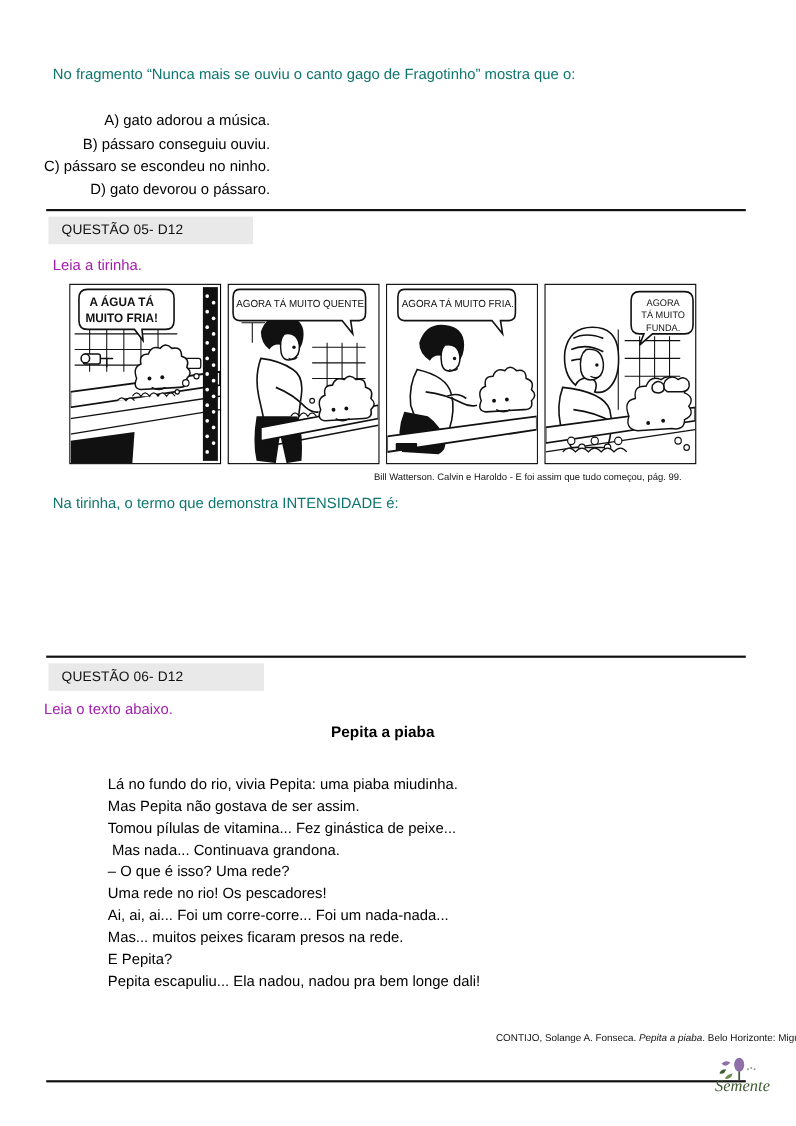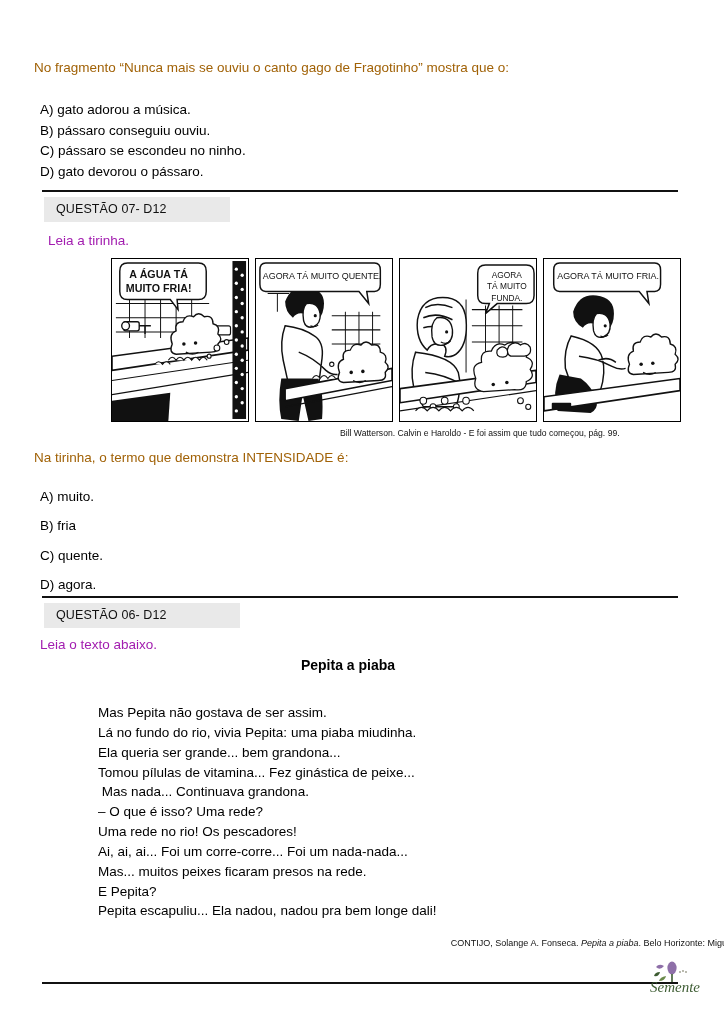--- a/index.html
+++ b/index.html
@@ -17,35 +17,36 @@
     width: 724px;
     height: 1024px;
     margin: 0 auto;
     background: #ffffff;
     overflow: hidden;
   }
 
   
   .q-stem {
     position: absolute;
-    left: 34px;
+    left: 48px;
     font-size: 13.5px;
     line-height: 1.25;
-    color: #a16207;
+    color: #0f766e;
     white-space: nowrap;
   }
   .alt-list {
     position: absolute;
     left: 40px;
     font-size: 13.5px;
     color: #000;
   }
   .alt-list .alt {
     line-height: 1.52;
     white-space: nowrap;
+    text-align: right;
   }
   .alt-list.spaced .alt {
     line-height: 2.18;
   }
 
   
   .sec-rule {
     position: absolute;
     left: 42px;
     width: 636px;
@@ -75,21 +76,20 @@
 
   
   .strip {
     position: absolute;
     left: 63px;
     top: 258px;
     width: 570px;
     height: 164px;
     display: flex;
     gap: 6px;
-    margin-left: 48px;
   }
   .panel {
     position: relative;
     border: 1.4px solid #000;
     background: #fff;
     overflow: hidden;
     flex: 1 1 0;
   }
   .panel svg { display: block; width: 100%; height: 100%; }
 
@@ -166,21 +166,21 @@
   <div class="q-stem" style="top:60px;">No fragmento “Nunca mais se ouviu o canto gago de Fragotinho” mostra que o:</div>
 
   <div class="alt-list" style="top:100px;">
     <div class="alt">A) gato adorou a música.</div>
     <div class="alt">B) pássaro conseguiu ouviu.</div>
     <div class="alt">C) pássaro se escondeu no ninho.</div>
     <div class="alt">D) gato devorou o pássaro.</div>
   </div>
 
   <div class="sec-rule" style="top:190px;"></div>
-  <div class="q-tag" style="top:197px;">QUESTÃO 07- D12</div>
+  <div class="q-tag" style="top:197px;">QUESTÃO 05- D12</div>
 
   <div class="lead-in" style="left:48px; top:233px;">Leia a tirinha.</div>
 
   <div class="strip">
 
     <div class="panel">
       <svg viewBox="0 0 140 160" preserveAspectRatio="none" aria-hidden="true">
         <rect x="0" y="0" width="140" height="160" fill="#fff"></rect>
 
         <g stroke="#111" stroke-width="1" fill="none">
@@ -301,20 +301,61 @@
 
         <path d="M10 4 q-6 0-6 7 v14 q0 7 6 7 h96 l10 12 l-2-12 h8 q6 0 6-7 v-14 q0-7-6-7 Z" fill="#fff" stroke="#111" stroke-width="1.5"></path>
         <text x="68" y="20" font-family="'Liberation Sans',sans-serif" font-size="9.2" text-anchor="middle" fill="#111">AGORA TÁ MUITO QUENTE.</text>
       </svg>
     </div>
 
     <div class="panel">
       <svg viewBox="0 0 140 160" preserveAspectRatio="none" aria-hidden="true">
         <rect x="0" y="0" width="140" height="160" fill="#fff"></rect>
 
+        <path d="M30 52 q6-18 24-16 q18 2 18 18 q0 10-6 16 q-4 5-10 4 q2-8-4-10 q-8-2-12 4 q-10-6-10-16 Z" fill="#111"></path>
+
+        <g stroke="#111" stroke-width="1.4" fill="#fff">
+          <path d="M54 54 q12-2 14 10 q1 10-7 13 q-8 2-10-6 q-2-12 3-17 Z"></path>
+        </g>
+        <circle cx="63" cy="66" r="1.6" fill="#111"></circle>
+        <path d="M58 76 q5 2 8-1" stroke="#111" stroke-width="1.2" fill="none"></path>
+
+        <g stroke="#111" stroke-width="1.5" fill="#fff">
+          <path d="M28 76 q-8 14-6 32 l8 22 l28 0 q6-18 2-32 q-4-16-32-22 Z"></path>
+          <path d="M36 96 q18 2 34 10 q8 4 14 2"></path>
+          <path d="M56 100 q10-4 18 2"></path>
+        </g>
+
+        <path d="M16 114 q-8 18-2 36 l34 2 q8-4 6-12 q-4-14-16-22 Z" fill="#111"></path>
+
+        <g stroke="#111" stroke-width="1.6" fill="#fff">
+          <path d="M0 136 L140 118 L140 130 L0 150 Z"></path>
+        </g>
+
+        <g stroke="#111" stroke-width="1.4" fill="#fff">
+          <path d="M88 104 q-4-10 4-13 q-2-9 7-9 q3-8 11-5 q5-6 11 0 q9-2 9 7 q8 2 5 10 q6 5 0 10
+                   q2 8-7 8 l-36 2 q-8-1-4-10 Z"></path>
+        </g>
+        <circle cx="100" cy="104" r="1.8" fill="#111"></circle>
+        <circle cx="112" cy="103" r="1.8" fill="#111"></circle>
+        <path d="M102 112 q7 4 13 0" stroke="#111" stroke-width="1.2" fill="none"></path>
+
+        <g fill="#111">
+          <rect x="8" y="142" width="20" height="7" rx="1"></rect>
+        </g>
+
+        <path d="M16 4 q-6 0-6 7 v14 q0 7 6 7 h82 l10 12 l-2-12 h8 q6 0 6-7 v-14 q0-7-6-7 Z" fill="#fff" stroke="#111" stroke-width="1.5"></path>
+        <text x="66" y="20" font-family="'Liberation Sans',sans-serif" font-size="9.2" text-anchor="middle" fill="#111">AGORA TÁ MUITO FRIA.</text>
+      </svg>
+    </div>
+
+    <div class="panel">
+      <svg viewBox="0 0 140 160" preserveAspectRatio="none" aria-hidden="true">
+        <rect x="0" y="0" width="140" height="160" fill="#fff"></rect>
+
         <g stroke="#111" stroke-width="1" fill="none">
           <path d="M74 50 H126 M74 66 H126 M74 82 H126"></path>
           <path d="M88 46 V96 M102 46 V96 M116 46 V96"></path>
           <path d="M68 40 V112"></path>
         </g>
 
         <g stroke="#111" stroke-width="1.5" fill="#fff">
           <path d="M18 60 q4-22 26-22 q22 0 24 22 q2 22-8 32 q-6 6-14 4 q4-10-4-12 q-10-2-14 6 q-12-10-10-30 Z"></path>
           <path d="M26 48 q12-6 28 0 M24 58 q14-6 30 2 M24 68 q14-4 28 4"></path>
         </g>
@@ -357,87 +398,39 @@
           <path d="M112 86 q6-6 12-1 q6-4 10 2 q2 8-6 9 l-14 0 q-6-3-2-10 Z"></path>
           <path d="M100 90 q5-6 10-1 q3 7-4 8 q-8 0-6-7 Z"></path>
         </g>
 
         <path d="M88 6 q-8 0-8 8 v22 q0 8 8 8 h4 l-4 10 l12-10 h30 q8 0 8-8 v-22 q0-8-8-8 Z" fill="#fff" stroke="#111" stroke-width="1.5"></path>
         <text x="110" y="19" font-family="'Liberation Sans',sans-serif" font-size="8.6" text-anchor="middle" fill="#111">AGORA</text>
         <text x="110" y="30" font-family="'Liberation Sans',sans-serif" font-size="8.6" text-anchor="middle" fill="#111">TÁ MUITO</text>
         <text x="110" y="41" font-family="'Liberation Sans',sans-serif" font-size="8.6" text-anchor="middle" fill="#111">FUNDA.</text>
       </svg>
     </div>
-
-    <div class="panel">
-      <svg viewBox="0 0 140 160" preserveAspectRatio="none" aria-hidden="true">
-        <rect x="0" y="0" width="140" height="160" fill="#fff"></rect>
-
-        <path d="M30 52 q6-18 24-16 q18 2 18 18 q0 10-6 16 q-4 5-10 4 q2-8-4-10 q-8-2-12 4 q-10-6-10-16 Z" fill="#111"></path>
-
-        <g stroke="#111" stroke-width="1.4" fill="#fff">
-          <path d="M54 54 q12-2 14 10 q1 10-7 13 q-8 2-10-6 q-2-12 3-17 Z"></path>
-        </g>
-        <circle cx="63" cy="66" r="1.6" fill="#111"></circle>
-        <path d="M58 76 q5 2 8-1" stroke="#111" stroke-width="1.2" fill="none"></path>
-
-        <g stroke="#111" stroke-width="1.5" fill="#fff">
-          <path d="M28 76 q-8 14-6 32 l8 22 l28 0 q6-18 2-32 q-4-16-32-22 Z"></path>
-          <path d="M36 96 q18 2 34 10 q8 4 14 2"></path>
-          <path d="M56 100 q10-4 18 2"></path>
-        </g>
-
-        <path d="M16 114 q-8 18-2 36 l34 2 q8-4 6-12 q-4-14-16-22 Z" fill="#111"></path>
-
-        <g stroke="#111" stroke-width="1.6" fill="#fff">
-          <path d="M0 136 L140 118 L140 130 L0 150 Z"></path>
-        </g>
-
-        <g stroke="#111" stroke-width="1.4" fill="#fff">
-          <path d="M88 104 q-4-10 4-13 q-2-9 7-9 q3-8 11-5 q5-6 11 0 q9-2 9 7 q8 2 5 10 q6 5 0 10
-                   q2 8-7 8 l-36 2 q-8-1-4-10 Z"></path>
-        </g>
-        <circle cx="100" cy="104" r="1.8" fill="#111"></circle>
-        <circle cx="112" cy="103" r="1.8" fill="#111"></circle>
-        <path d="M102 112 q7 4 13 0" stroke="#111" stroke-width="1.2" fill="none"></path>
-
-        <g fill="#111">
-          <rect x="8" y="142" width="20" height="7" rx="1"></rect>
-        </g>
-
-        <path d="M16 4 q-6 0-6 7 v14 q0 7 6 7 h82 l10 12 l-2-12 h8 q6 0 6-7 v-14 q0-7-6-7 Z" fill="#fff" stroke="#111" stroke-width="1.5"></path>
-        <text x="66" y="20" font-family="'Liberation Sans',sans-serif" font-size="9.2" text-anchor="middle" fill="#111">AGORA TÁ MUITO FRIA.</text>
-      </svg>
-    </div>
   </div>
 
   <div class="credit">Bill Watterson. Calvin e Haroldo - E foi assim que tudo começou, pág. 99.</div>
 
   <div class="q-stem" style="top:450px;">Na tirinha, o termo que demonstra INTENSIDADE é:</div>
 
-  <div class="alt-list spaced" style="top:482px;">
-    <div class="alt">A) muito.</div>
-    <div class="alt">B) fria</div>
-    <div class="alt">C) quente.</div>
-    <div class="alt">D) agora.</div>
-  </div>
 
   <div class="sec-rule" style="top:596px;"></div>
   <div class="q-tag" style="top:603px; width:196px;">QUESTÃO 06- D12</div>
 
   <div class="lead-in" style="left:40px; top:637px;">Leia o texto abaixo.</div>
 
   <div class="poem-title">
     <span class="t">Pepita a piaba</span>
   </div>
 
   <div class="poem">
+    <div class="ln">Lá no fundo do rio, vivia Pepita: uma piaba miudinha.</div>
     <div class="ln">Mas Pepita não gostava de ser assim.</div>
-    <div class="ln">Lá no fundo do rio, vivia Pepita: uma piaba miudinha.</div>
-    <div class="ln">Ela queria ser grande... bem grandona...</div>
     <div class="ln">Tomou pílulas de vitamina... Fez ginástica de peixe...</div>
     <div class="ln"> Mas nada... Continuava grandona.</div>
     <div class="ln">– O que é isso? Uma rede?</div>
     <div class="ln">Uma rede no rio! Os pescadores!</div>
     <div class="ln">Ai, ai, ai... Foi um corre-corre... Foi um nada-nada...</div>
     <div class="ln">Mas... muitos peixes ficaram presos na rede.</div>
     <div class="ln">E Pepita?</div>
     <div class="ln">Pepita escapuliu... Ela nadou, nadou pra bem longe dali!</div>
   </div>
 

